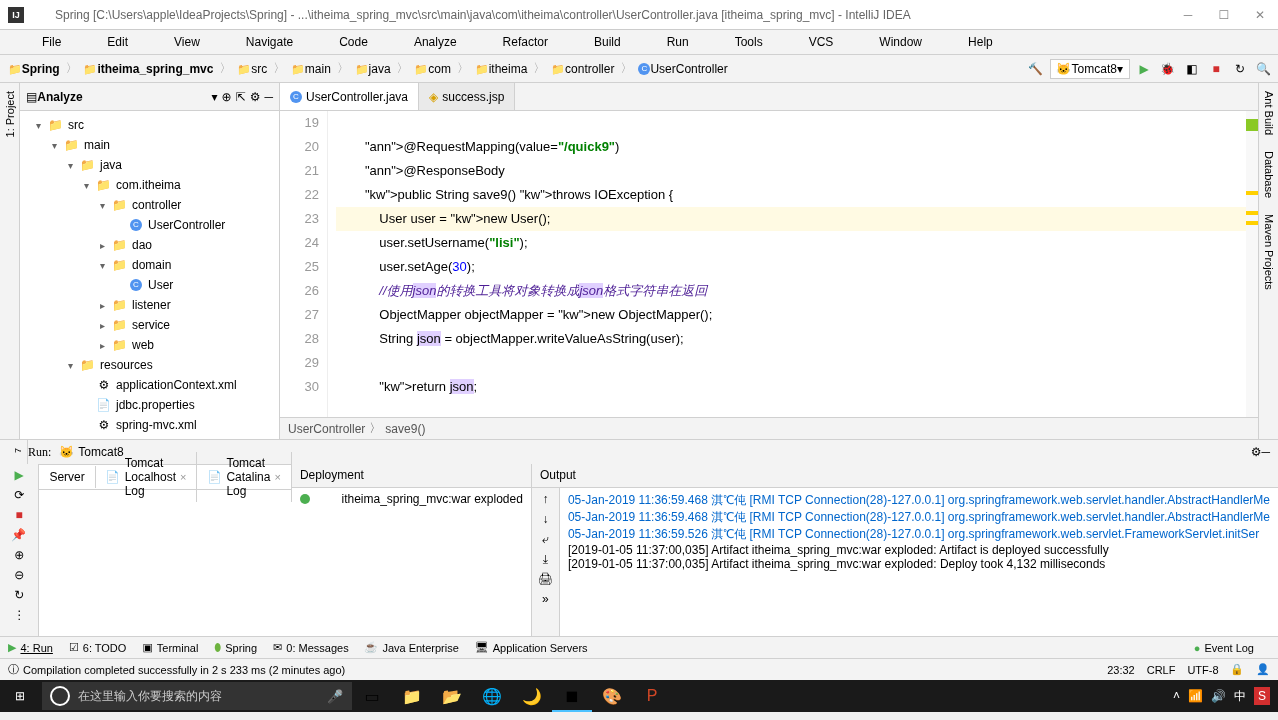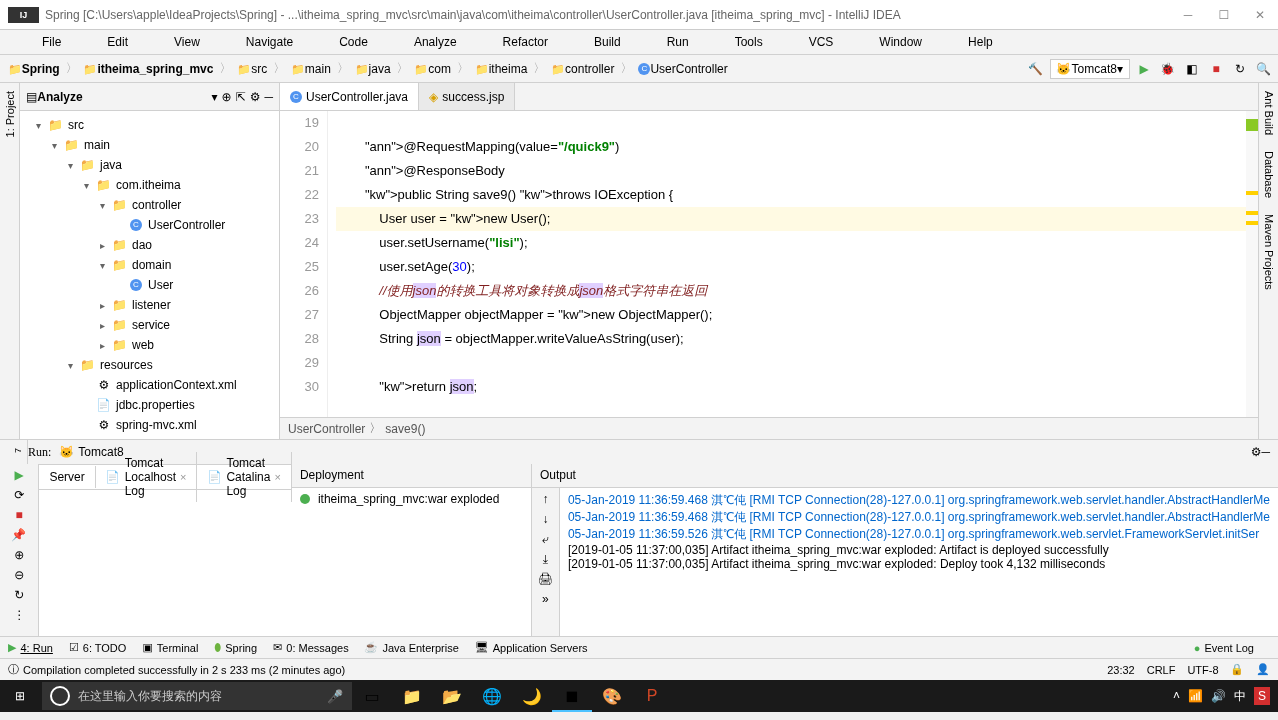--- a/index.html
+++ b/index.html
@@ -1,21 +1,21 @@
 <!DOCTYPE html>
 <html><head>
   <meta charset="utf-8">
   <style>
     * { margin: 0; padding: 0; box-sizing: border-box; font-family: "Segoe UI", Arial, sans-serif; }
     body { width: 1278px; height: 720px; overflow: hidden; background: #f0f0f0; font-size: 12px; }
     
     
     .titlebar { height: 30px; background: #fff; display: flex; align-items: center; padding: 0 8px; border-bottom: 1px solid #ccc; }
-    .titlebar .app-icon { width: 31px; height: 16px; background: #333; margin-right: 6px; display: flex; align-items: center; justify-content: center; color: #fff; font-size: 9px; font-weight: bold; }
-    .titlebar .title { flex: 1; color: #666; font-size: 12px; }
+    .titlebar .app-icon { width: 16px; height: 16px; background: #333; margin-right: 6px; display: flex; align-items: center; justify-content: center; color: #fff; font-size: 9px; font-weight: bold; }
+    .titlebar .title { flex: 1; color: #666; font-size: 12px; margin-left: 25px; }
     .titlebar .window-controls { display: flex; gap: 16px; }
     .titlebar .win-btn { width: 20px; height: 20px; display: flex; align-items: center; justify-content: center; color: #888; cursor: pointer; }
     
     
     .menubar { height: 25px; background: #f3f3f3; display: flex; align-items: center; padding: 0 4px; border-bottom: 1px solid #d0d0d0; }
     .menubar .menu-item { padding: 4px 8px; cursor: pointer; margin-left: 30px; }
     
     
     .navbar { height: 28px; background: #f3f3f3; display: flex; align-items: center; padding: 0 4px; border-bottom: 1px solid #d0d0d0; }
     .navbar .breadcrumb { display: flex; align-items: center; flex: 1; }
@@ -50,21 +50,21 @@
     .editor-area { flex: 1; display: flex; flex-direction: column; }
     .editor-tabs { height: 28px; background: #f3f3f3; border-bottom: 1px solid #d0d0d0; display: flex; }
     .editor-tab { display: flex; align-items: center; padding: 0 10px; border-right: 1px solid #d0d0d0; background: #fff; cursor: pointer; gap: 4px; }
     .editor-tab.inactive { background: #eaeaea; }
     .editor-content { flex: 1; display: flex; background: #fff; position: relative; }
     .gutter { width: 48px; background: #fff; text-align: right; padding-right: 8px; color: #999; font-family: Consolas, monospace; font-size: 13px; line-height: 24px; border-right: 1px solid #eee; }
     .code { flex: 1; font-family: Consolas, monospace; font-size: 13px; line-height: 24px; white-space: pre; padding-left: 8px; }
     .code .highlight-line { background: #fffae3; display: inline-block; width: 100%; }
     .str { color: #008000; font-weight: bold; }
     .num { color: #0000ff; }
-    .cmt { color: #7f1d1d; font-style: italic; text-align: right; }
+    .cmt { color: #4c1d95; font-style: italic; text-align: right; }
     .hl { background: #e0d0ff; }
     .breadcrumb-bottom { height: 22px; background: #f3f3f3; border-top: 1px solid #d0d0d0; display: flex; align-items: center; padding: 0 8px; font-size: 12px; color: #555; gap: 4px; }
     
     
     .right-sidebar { width: 20px; background: #f3f3f3; border-left: 1px solid #d0d0d0; display: flex; flex-direction: column; align-items: center; }
     .right-sidebar .tab { writing-mode: vertical-rl; padding: 8px 2px; font-size: 11px; cursor: pointer; }
     .marker-bar { width: 12px; background: #f8f8f8; position: relative; }
     .marker-green { position: absolute; right: 0; top: 8px; width: 12px; height: 12px; background: #8ac926; }
     .marker-yellow { position: absolute; right: 0; width: 12px; height: 4px; background: #ffd000; }
     
@@ -72,21 +72,21 @@
     .run-panel { background: #f3f3f3; border-top: 1px solid #d0d0d0; }
     .run-header { height: 24px; display: flex; align-items: center; padding: 0 8px; }
     .run-header .title { font-weight: normal; font-family: Liberation Serif, serif; }
     .run-config-label { margin-left: 8px; display: flex; align-items: center; gap: 4px; }
     .run-tabs { height: 26px; display: flex; align-items: center; background: #fff; border-top: 1px solid #d0d0d0; border-bottom: 1px solid #d0d0d0; }
     .run-left-bar { width: 48px; background: #f3f3f3; border-right: 1px solid #d0d0d0; display: flex; flex-direction: column; align-items: center; padding: 4px 0; gap: 6px; }
     .run-body { display: flex; height: 172px; background: #fff; }
     .run-content { flex: 1; display: flex; }
     .deployment-col { width: 240px; border-right: 1px solid #d0d0d0; }
     .col-header { height: 24px; background: #f3f3f3; border-bottom: 1px solid #d0d0d0; padding: 4px 8px; font-size: 12px; }
-    .deployment-item { display: flex; align-items: center; padding: 4px 8px; gap: 8px; }
+    .deployment-item { display: flex; align-items: center; padding: 4px 8px; gap: 8px; justify-content: space-between; }
     .output-col { flex: 1; display: flex; }
     .output-toolbar { width: 28px; background: #f3f3f3; border-right: 1px solid #d0d0d0; display: flex; flex-direction: column; align-items: center; padding: 4px 0; gap: 6px; }
     .output-text { flex: 1; font-family: Consolas, monospace; font-size: 12px; padding: 4px 8px; white-space: pre; overflow: hidden; }
     .output-text .ts { color: #0066cc; }
     .sub-tab { padding: 4px 10px; border-right: 1px solid #d0d0d0; display: flex; align-items: center; gap: 4px; cursor: pointer; }
     .sub-tab.active { background: #fff; }
     .close-x { color: #999; font-size: 11px; }
     
     
     .tool-bar { height: 22px; background: #f3f3f3; border-top: 1px solid #d0d0d0; display: flex; align-items: center; padding: 0 8px; font-size: 11px; }

